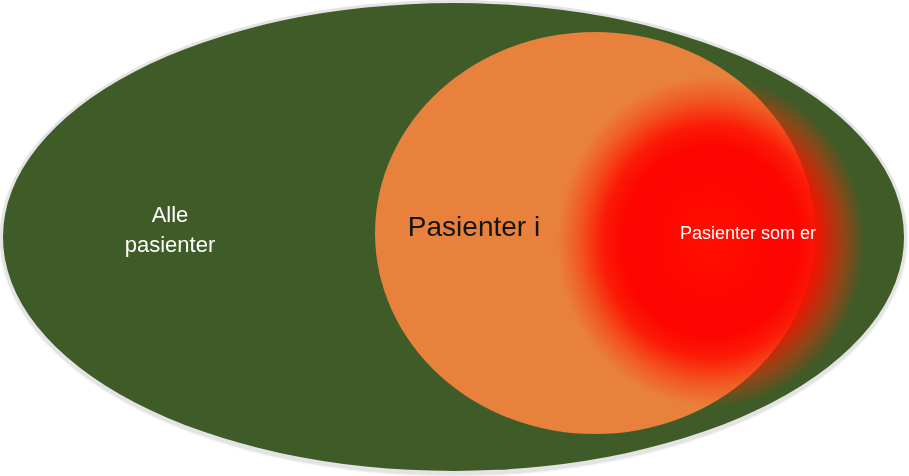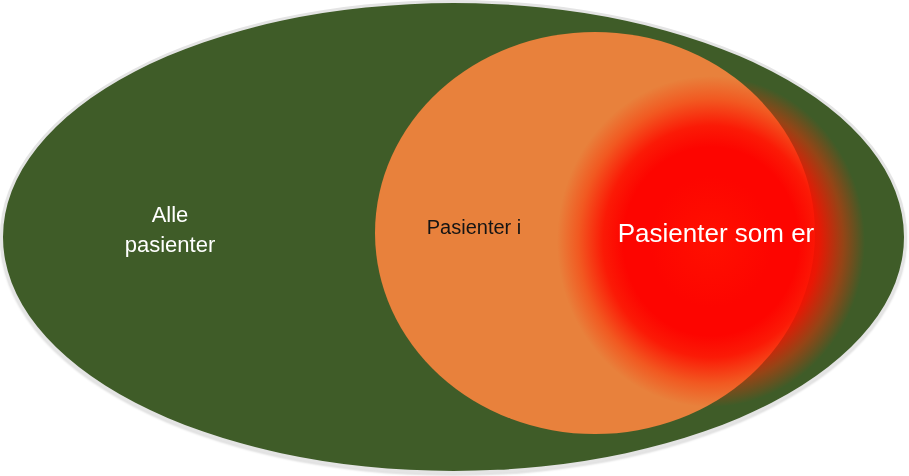--- a/index.html
+++ b/index.html
@@ -70,29 +70,29 @@
     top: 230px;
     color: var(--label-light, #FFFFFF);
     font-size: 22px;
     line-height: 30px;
   }
 
   .label-risk {
     left: 474px;
     top: 227px;
     color: var(--label-dark, #141414);
-    font-size: 20px;
+    font-size: 28px;
     line-height: 28px;
   }
 
   .label-malnourished {
-    left: 716px;
+    left: 748px;
     top: 233px;
     color: var(--label-light, #FFFFFF);
-    font-size: 26px;
+    font-size: 18px;
     line-height: 29px;
   }
 </style>
 </head>
 <body>
 
 <div class="stage">
 
   <div class="ellipse ellipse-all"></div>
 

